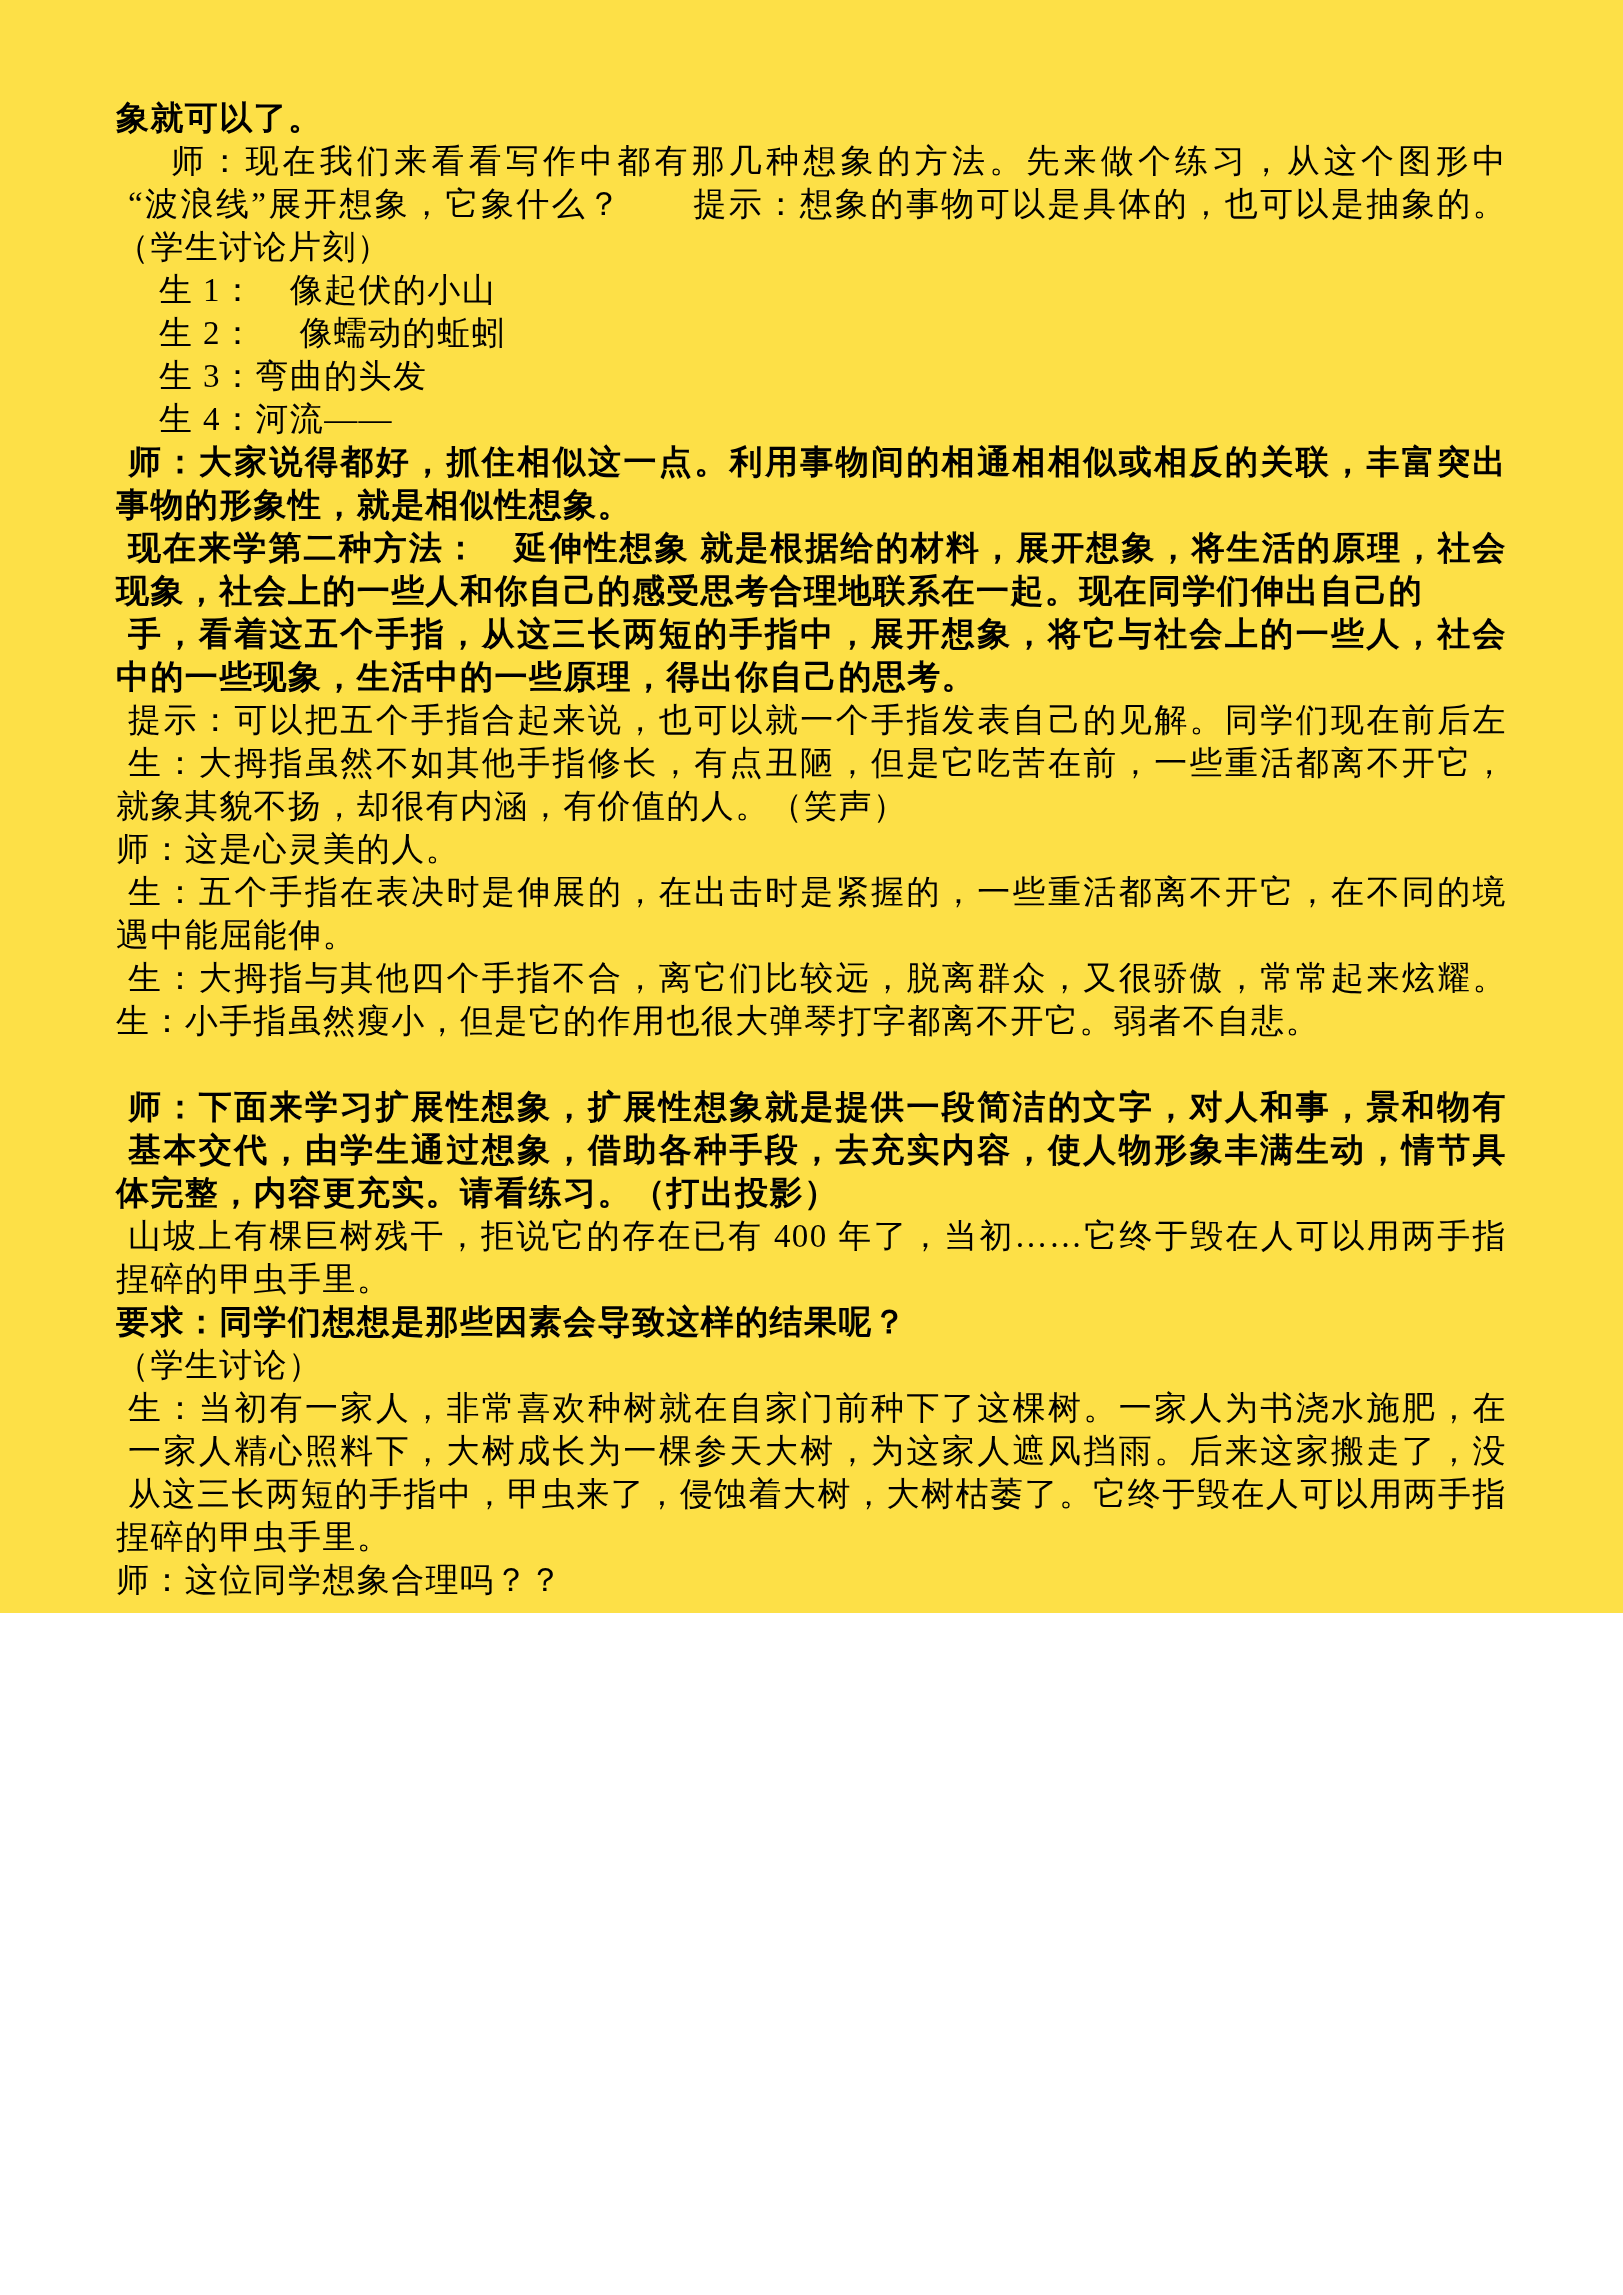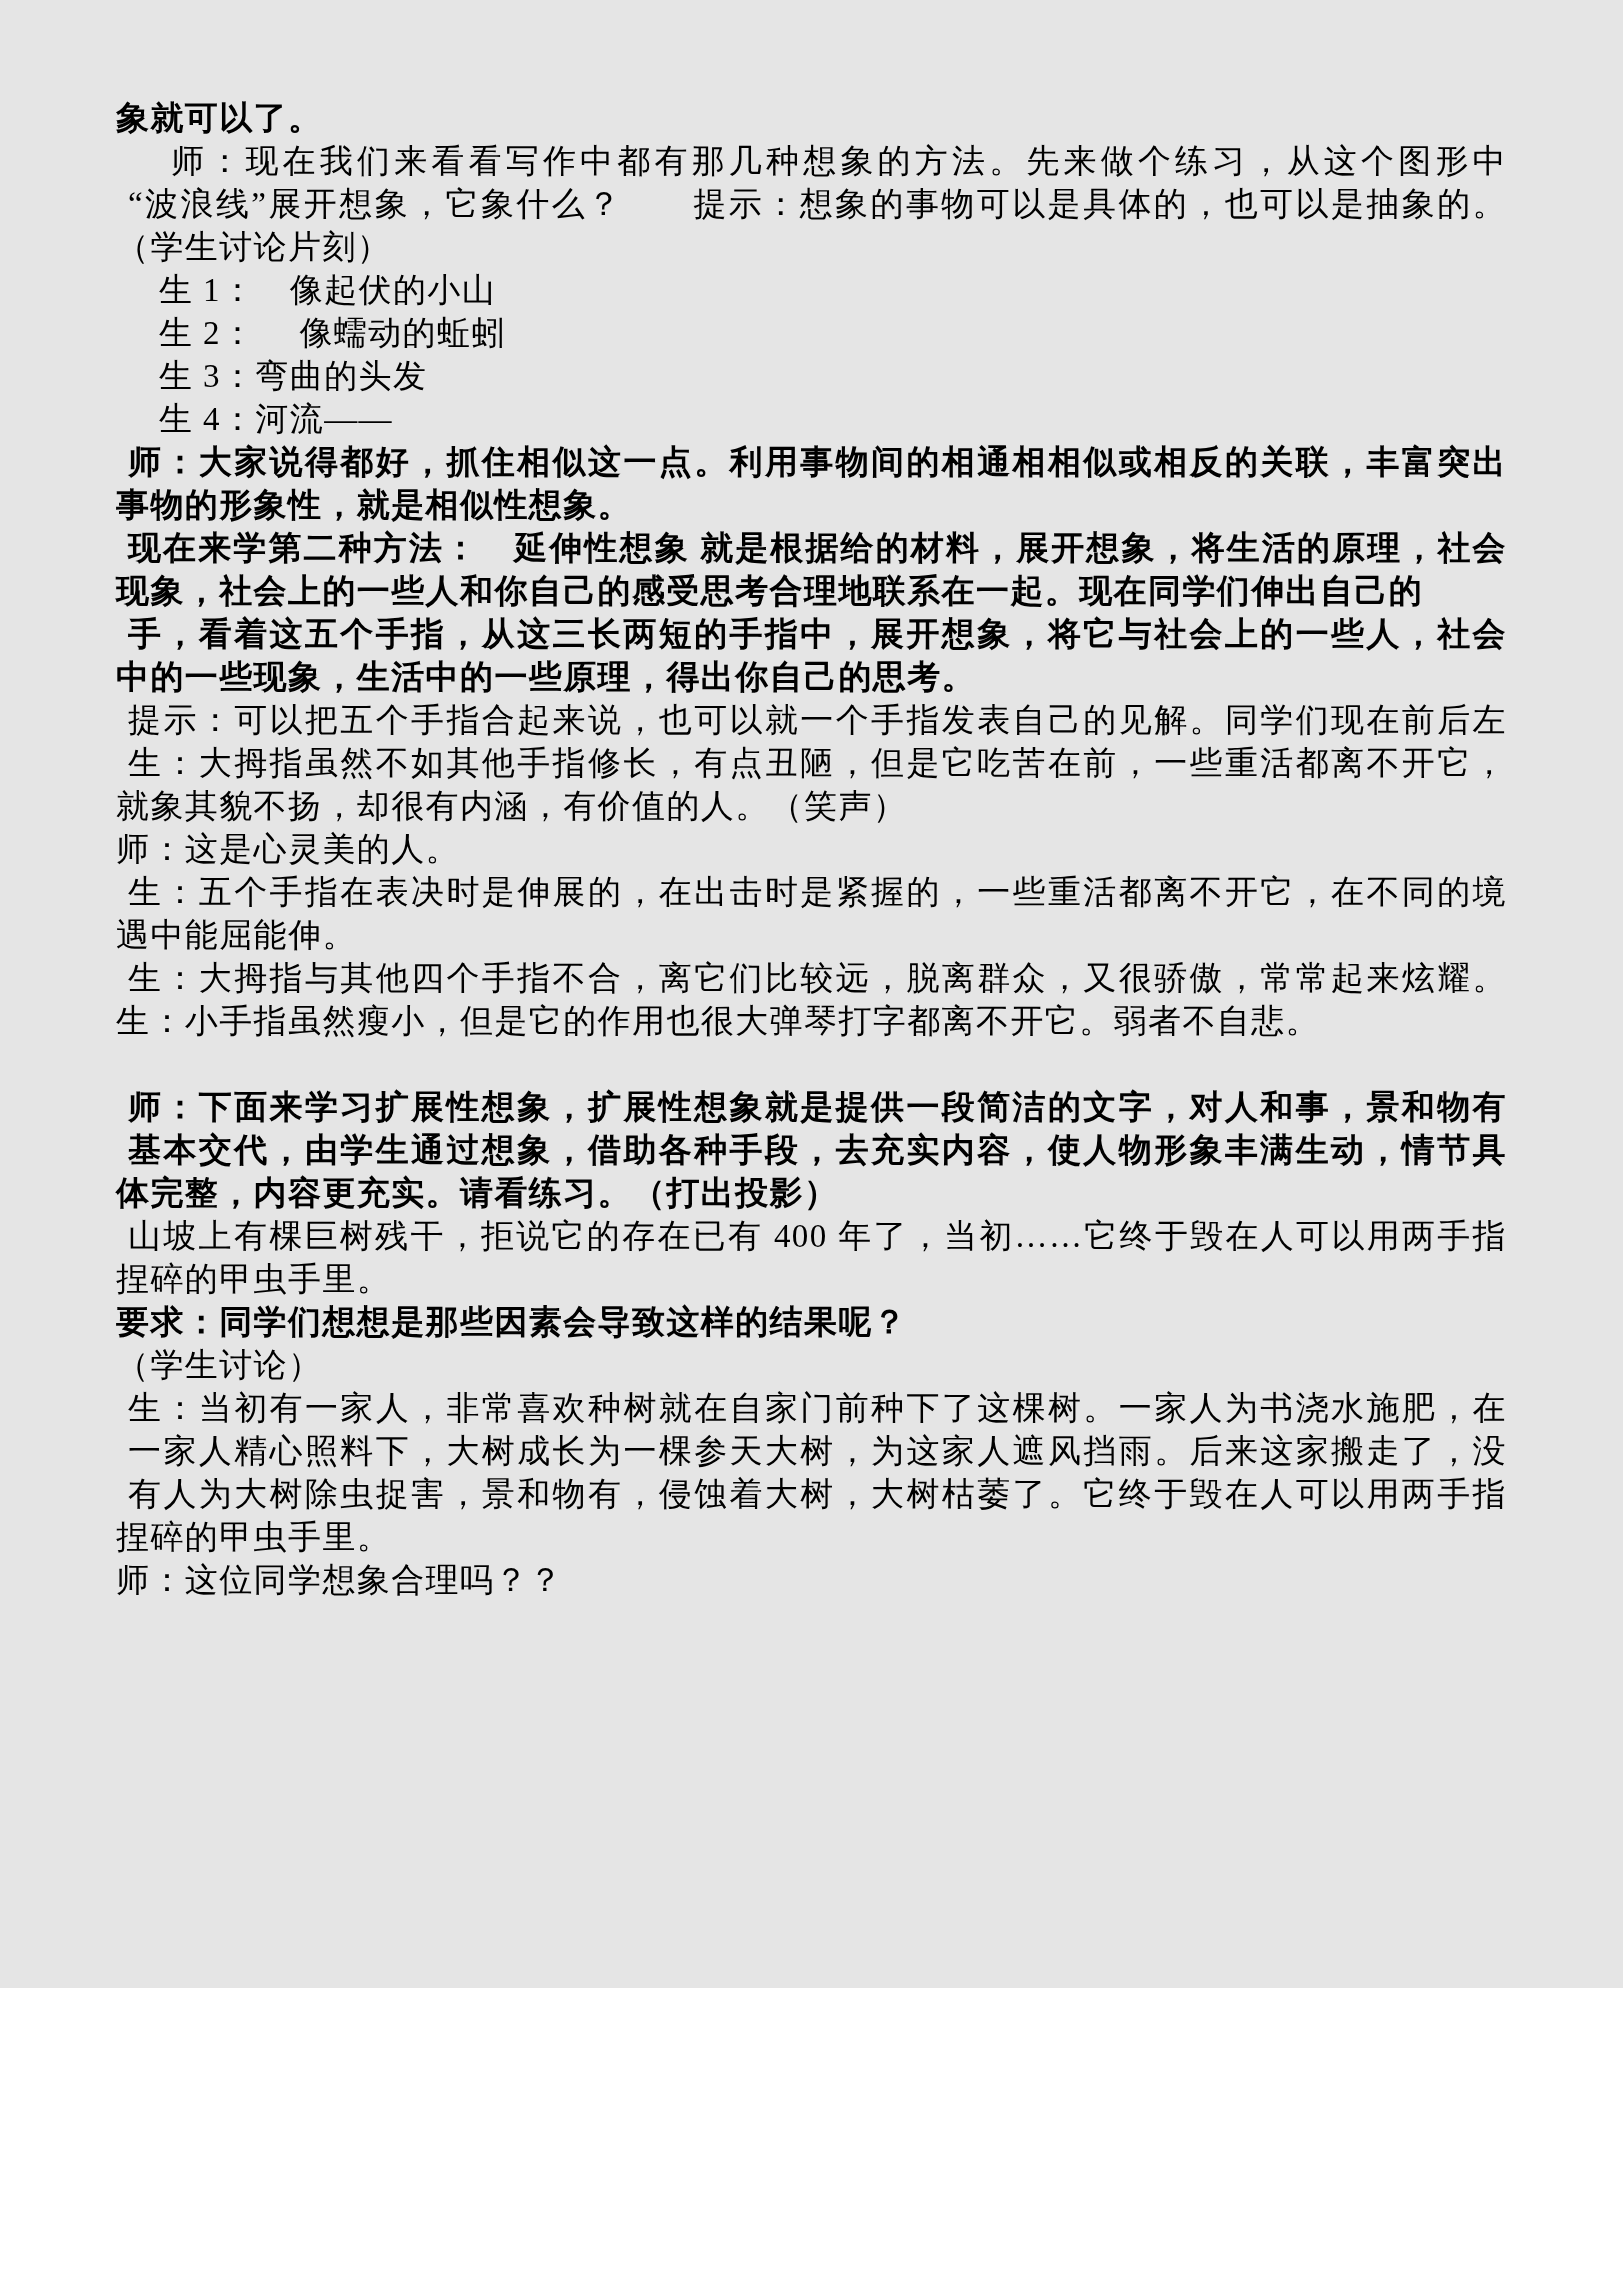--- a/index.html
+++ b/index.html
@@ -3,22 +3,22 @@
 <meta charset="utf-8">
 <style>
   html, body {
     margin: 0;
     padding: 0;
     background: #ffffff;
   }
   .page {
     position: relative;
     width: 1623px;
-    height: 1988px;
-    background: #e5e5e5;
+    height: 1613px;
+    background: #fde047;
     overflow: hidden;
     font-family: "Liberation Serif", "DejaVu Serif", serif;
   }
   .content {
     position: absolute;
     top: 97px;
     left: 116px;
     right: 116px;
     color: #000000;
   }
@@ -75,18 +75,18 @@
       <div class="line blank"></div>
       <div class="line bold fill">师：下面来学习扩展性想象，扩展性想象就是提供一段简洁的文字，对人和事，景和物有</div>
       <div class="line bold fill">基本交代，由学生通过想象，借助各种手段，去充实内容，使人物形象丰满生动，情节具</div>
       <div class="line bold">体完整，内容更充实。请看练习。（打出投影）</div>
       <div class="line fill">山坡上有棵巨树残干，拒说它的存在已有 400 年了，当初……它终于毁在人可以用两手指</div>
       <div class="line">捏碎的甲虫手里。</div>
       <div class="line bold">要求：同学们想想是那些因素会导致这样的结果呢？</div>
       <div class="line">（学生讨论）</div>
       <div class="line fill">生：当初有一家人，非常喜欢种树就在自家门前种下了这棵树。一家人为书浇水施肥，在</div>
       <div class="line fill">一家人精心照料下，大树成长为一棵参天大树，为这家人遮风挡雨。后来这家搬走了，没</div>
-      <div class="line fill">有人为大树除虫捉害，景和物有，侵蚀着大树，大树枯萎了。它终于毁在人可以用两手指</div>
+      <div class="line fill">从这三长两短的手指中，甲虫来了，侵蚀着大树，大树枯萎了。它终于毁在人可以用两手指</div>
       <div class="line">捏碎的甲虫手里。</div>
       <div class="line">师：这位同学想象合理吗？？</div>
     </div>
 </div>
 
 
 </body></html>

